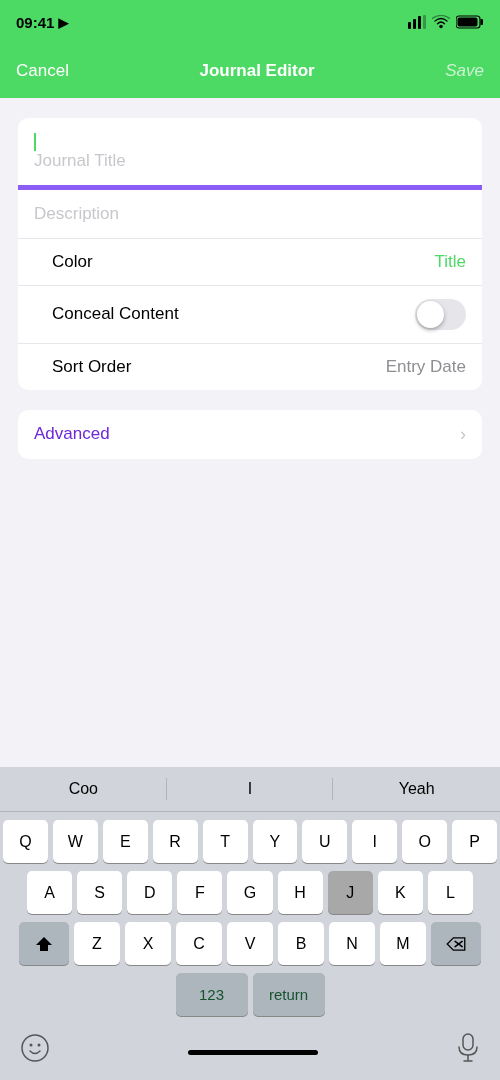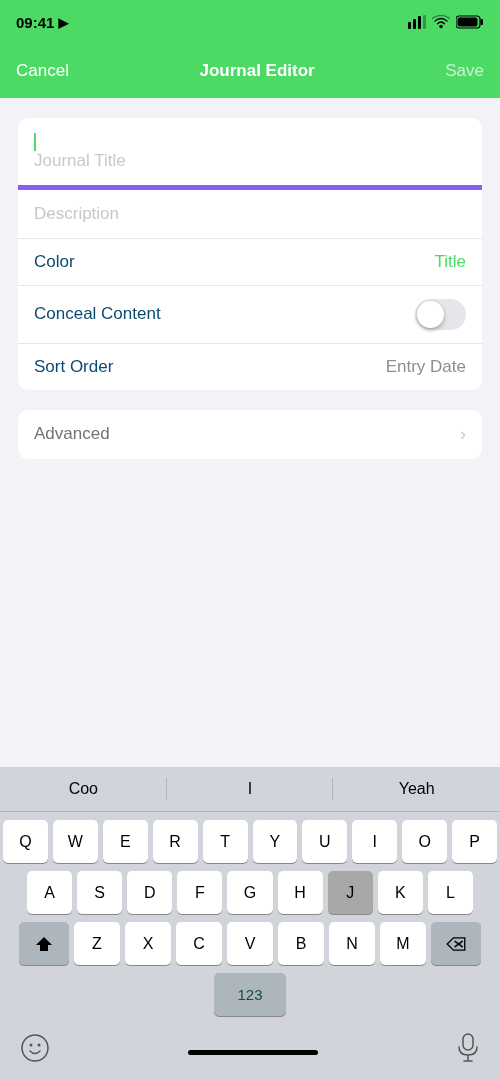--- a/index.html
+++ b/index.html
@@ -54,20 +54,21 @@
       color: white;
       font-size: 17px;
       font-weight: 600;
     }
     .nav-save {
       color: white;
       font-size: 17px;
       font-weight: 400;
       opacity: 0.7;
       cursor: pointer;
+      font-style: italic;
     }
 
     
     .form-area {
       background: #f2f2f7;
       padding: 20px 0;
     }
 
     .form-card {
       background: white;
@@ -110,21 +111,22 @@
 
     .form-row {
       display: flex;
       align-items: center;
       justify-content: space-between;
       padding: 13px 16px;
       border-top: 1px solid #e5e5ea;
     }
     .form-row-label {
       font-size: 17px;
-      color: #0c4a6e;
+      color: #000000;
+      margin-left: 18px;
     }
     .form-row-value {
       font-size: 17px;
       color: #4cd964;
     }
     .form-row-value-gray {
       font-size: 17px;
       color: #8e8e93;
       margin-left: 44px;
     }
@@ -157,21 +159,21 @@
       overflow: hidden;
     }
     .advanced-row {
       display: flex;
       align-items: center;
       justify-content: space-between;
       padding: 14px 16px;
     }
     .advanced-label {
       font-size: 17px;
-      color: #737373;
+      color: #6d28d9;
     }
     .chevron {
       color: #c7c7cc;
       font-size: 18px;
     }
 
     
     .keyboard {
       position: absolute;
       bottom: 0;
@@ -420,20 +422,23 @@
           <line x1="10" y1="5" x2="18" y2="11" stroke="#000" stroke-width="1.8" stroke-linecap="round"></line>
           <line x1="18" y1="5" x2="10" y2="11" stroke="#000" stroke-width="1.8" stroke-linecap="round"></line>
         </svg>
       </div>
     </div>
 
     <div class="key-row">
       <div class="key key-dark key-wide">
         <span>123</span>
       </div>
+      <div class="key key-dark key-wide">
+        <span>return</span>
+      </div>
     </div>
   </div>
 
   <div class="bottom-bar">
     <div>
       <svg width="30" height="30" viewBox="0 0 30 30">
         <circle cx="15" cy="15" r="13" fill="none" stroke="#555" stroke-width="1.5"></circle>
         <circle cx="11" cy="12" r="1.5" fill="#555"></circle>
         <circle cx="19" cy="12" r="1.5" fill="#555"></circle>
         <path d="M10 18 Q15 23 20 18" stroke="#555" stroke-width="1.5" fill="none" stroke-linecap="round"></path>

